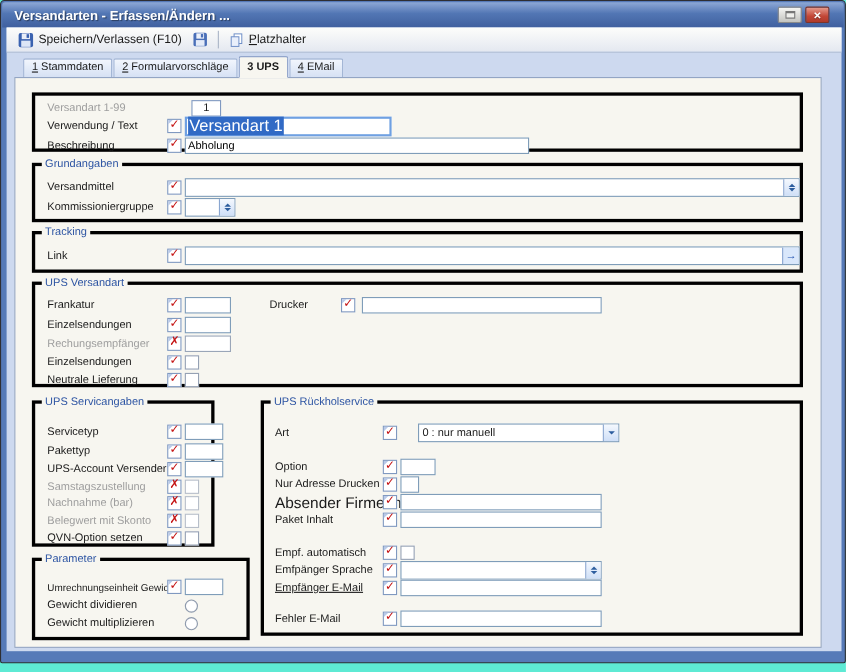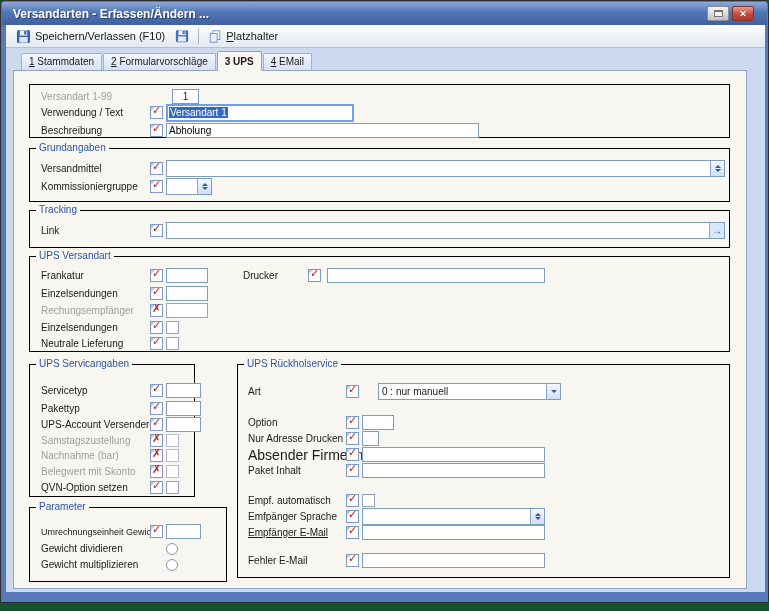--- a/index.html
+++ b/index.html
@@ -1,19 +1,19 @@
 <!DOCTYPE html>
 <html><head>
 <meta charset="utf-8">
 <style>
   * { box-sizing: border-box; margin: 0; padding: 0; }
   html,body { width:769px; height:611px; }
   body { font-family:"Liberation Sans", sans-serif; font-size:10px; color:#1a1a1a; }
 
-  .screen { position:relative; width:769px; height:611px; background:#14532d; overflow:hidden; }
+  .screen { position:relative; width:769px; height:611px; background:#5eead4; overflow:hidden; }
   .window { position:absolute; left:0; top:0; width:769px; height:603px;
             background:#567ab8; border:1px solid #2e2e32; border-radius:4px 4px 2px 2px; }
 
   
   .titlebar { position:absolute; left:1px; top:1px; right:1px; height:23px;
               background:linear-gradient(#8ea9d6, #5276b4 45%, #40609f);
               border-radius:3px 3px 0 0; display:flex; align-items:center; }
   .title { color:#fff; font-weight:bold; font-size:12px; padding-left:11px;
            text-shadow:1px 1px 1px rgba(0,0,0,.45); }
   .winbtns { position:absolute; right:13px; top:4px; display:flex; gap:3px; }
@@ -41,21 +41,21 @@
          border:1px solid #9fb2d2; border-bottom:none; border-radius:2px 2px 0 0;
          margin-right:1px; height:17px; }
   .tab.active { background:#f7f6f0; border:1px solid #8ca0c8; border-bottom:1px solid #f7f6f0;
                 height:20px; padding-top:4px; margin-bottom:-1px;font-weight:bold; }
   .accel { text-decoration:underline; }
 
   
   .panel { position:absolute; left:7px; top:45px; width:734px; height:519px;
            background:#f7f6f0; border:1px solid #93a5c4; z-index:1; }
 
-  .groupbox { position:absolute; border:1px solid #000000; background:#f7f6f0; }
+  .groupbox { position:absolute; border:3px solid #000000; background:#f7f6f0; }
   .gtitle { position:absolute; top:-7px; left:6px; background:#f7f6f0; color:#2e55a3;
             padding:0 3px; font-size:10px; white-space:nowrap; }
 
   .row { position:absolute; left:11px; right:4px; height:17px; display:flex; align-items:center; }
   .lbl { width:109px; white-space:nowrap; overflow:visible; flex:none; }
   .dis { color:#9e9e9e; }
 
   
   .flag { position:relative; width:13px; height:13px; background:#fff; border:1px solid #8099c0;
           flex:none; margin-right:3px; }
@@ -65,21 +65,21 @@
               color:#c41212; font-family:"DejaVu Sans", sans-serif; line-height:13px; }
 
   
   .txt { height:15px; border:1px solid #7f9db9; background:#fff; font-family:"Liberation Sans",sans-serif;
          font-size:10px; padding:0 2px; flex:none; }
   input.txt:disabled { background:#fff; border-color:#9aa6b8; }
   .valbox { height:15px; border:1px solid #8099c0; background:#fff; text-align:center;
             line-height:13px; flex:none; }
   .focusfield { height:18px; border:2px solid #6fa0e2; background:#fff; display:flex;
                 align-items:center; padding:0 1px; flex:none; }
-  .sel { background:#316ac5; color:#fff; padding:0 1px; font-size:10px; }
+  .sel { background:#316ac5; color:#fff; padding:0 1px; font-size:15px; }
 
   .combo { height:17px; border:1px solid #7f9db9; background:#fff; display:flex;
            align-items:center; flex:none; position:relative; }
   .cval { flex:1; padding:0 3px; font-size:10px; white-space:nowrap; overflow:hidden; }
   .spin, .drop { width:14px; height:100%; border-left:1px solid #8aa6d0;
                  background:linear-gradient(#f4f8fe,#cfdff7); display:flex; flex-direction:column;
                  align-items:center; justify-content:center; gap:1px; flex:none; }
   .spin i, .drop i { width:0; height:0; border-left:3px solid transparent; border-right:3px solid transparent; display:block; }
   .up { border-bottom:3px solid #2c5d9e; }
   .dn { border-top:3px solid #2c5d9e; }

